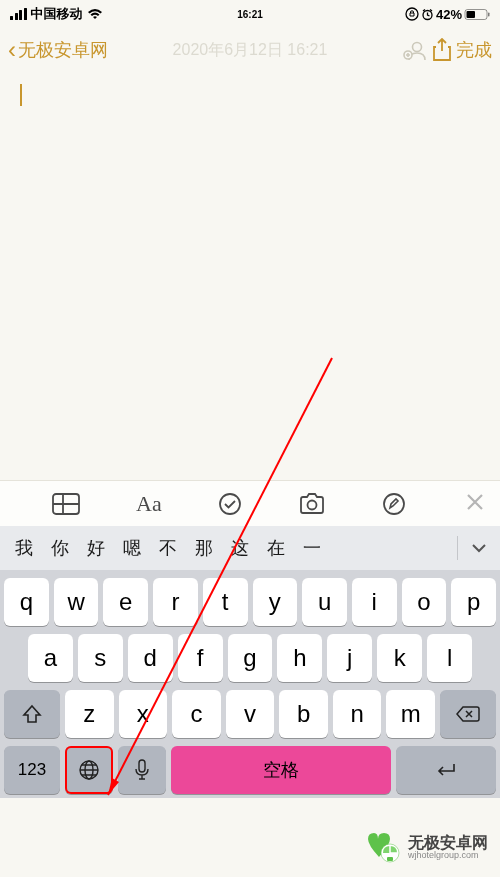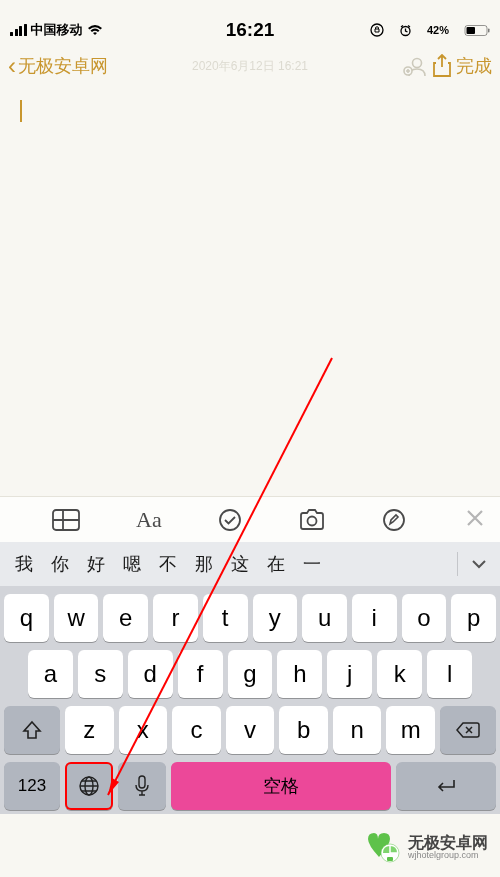--- a/index.html
+++ b/index.html
@@ -22,42 +22,41 @@
     .status-bar {
       height: 28px;
       display: flex;
       align-items: center;
       justify-content: space-between;
       padding: 0 10px;
       font-size: 13px;
       font-weight: 600;
       color: #000;
       background: #f8f7f2;
-      margin-top: 16px;
     }
     
     .status-left {
       display: flex;
       align-items: center;
       gap: 4px;
     }
     
     .status-center {
       position: absolute;
       left: 50%;
       transform: translateX(-50%);
-      font-size: 19px;
+      font-size: 10px;
       font-weight: 600;
     }
     
     .status-right {
       display: flex;
       align-items: center;
-      gap: 15px;
-      font-size: 11px;
+      gap: 2px;
+      font-size: 13px;
       justify-content: center;
     }
     
     
     .signal {
       display: flex;
       align-items: flex-end;
       gap: 1.5px;
       height: 12px;
     }
@@ -92,21 +91,21 @@
     .back-chevron {
       font-size: 24px;
       line-height: 1;
     }
     
     .nav-faded-title {
       position: absolute;
       left: 50%;
       transform: translateX(-50%);
       color: #dcdad0;
-      font-size: 12px;
+      font-size: 16px;
     }
     
     .nav-actions {
       margin-left: auto;
       display: flex;
       align-items: center;
       gap: 4px;
       color: #c8962e;
     }
     

